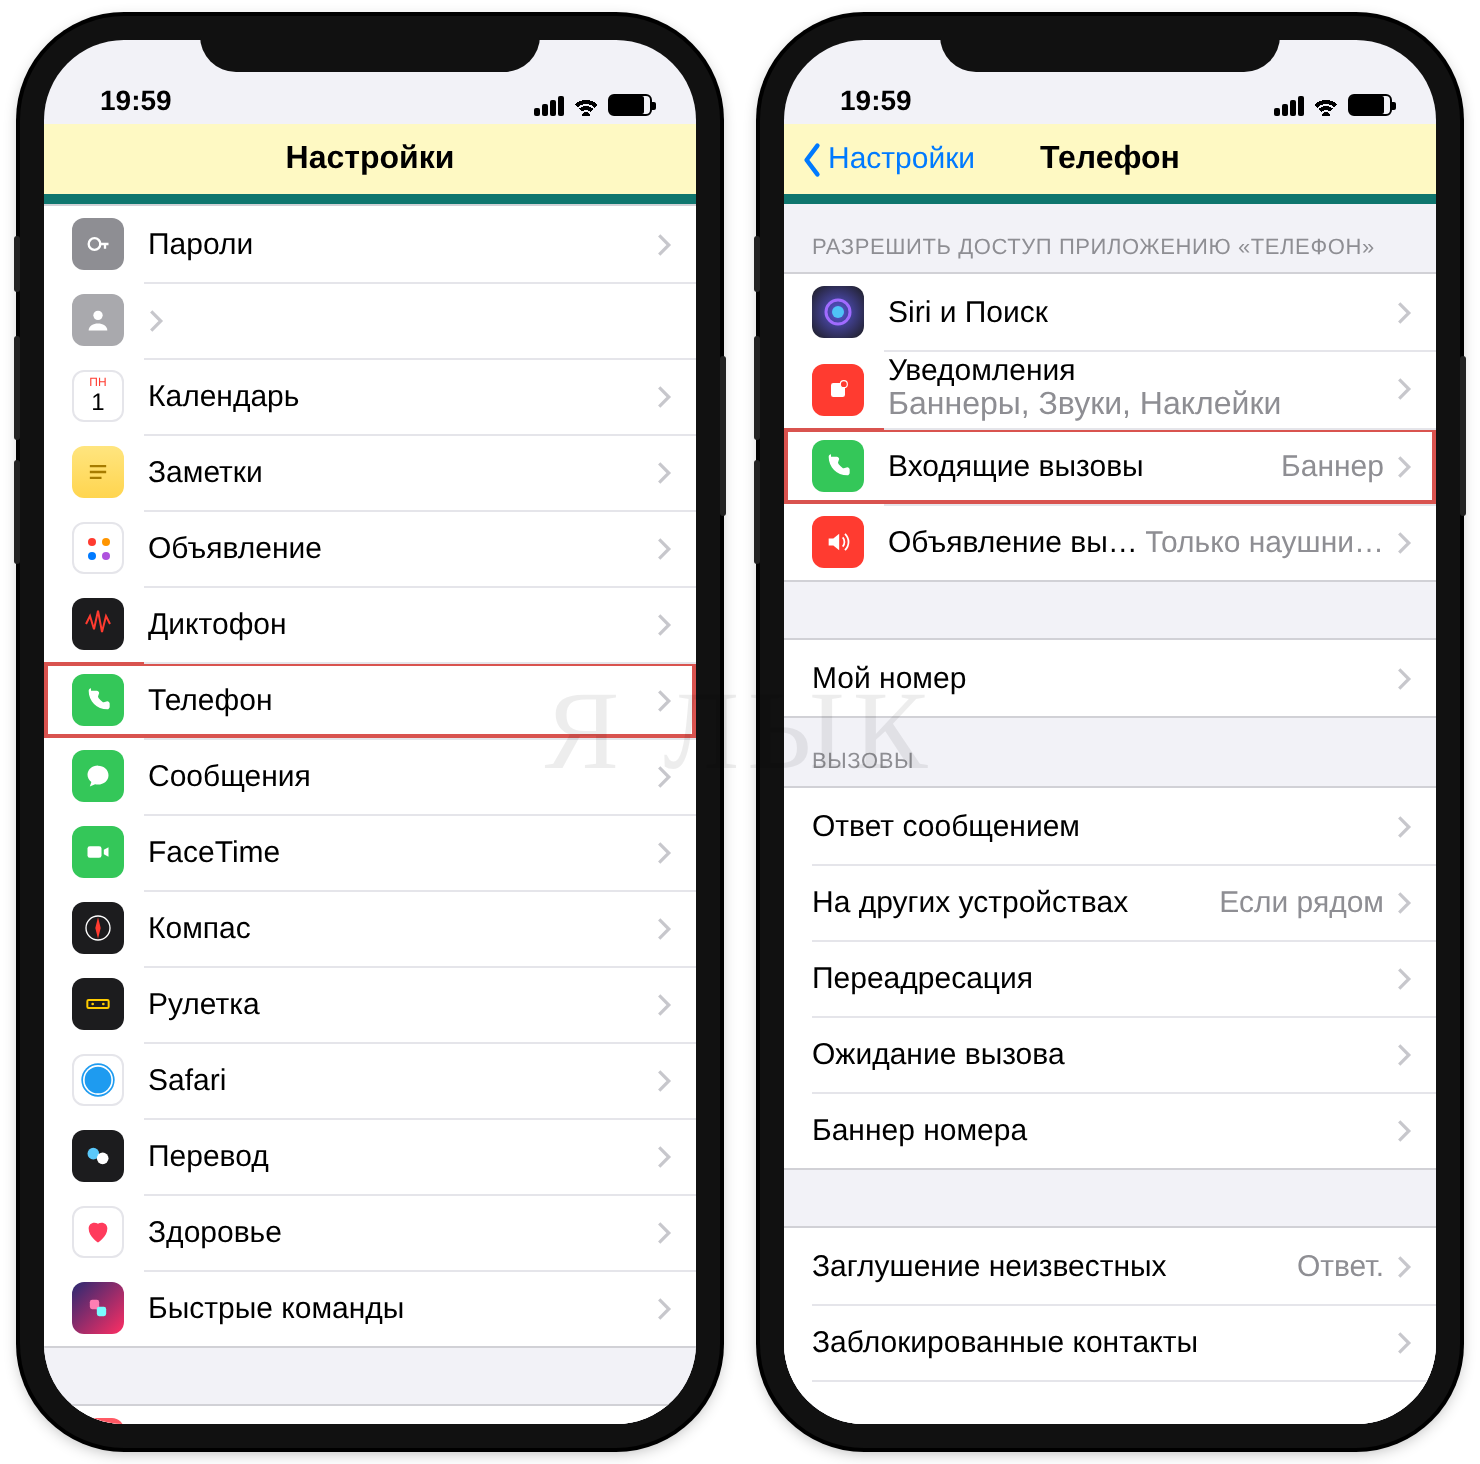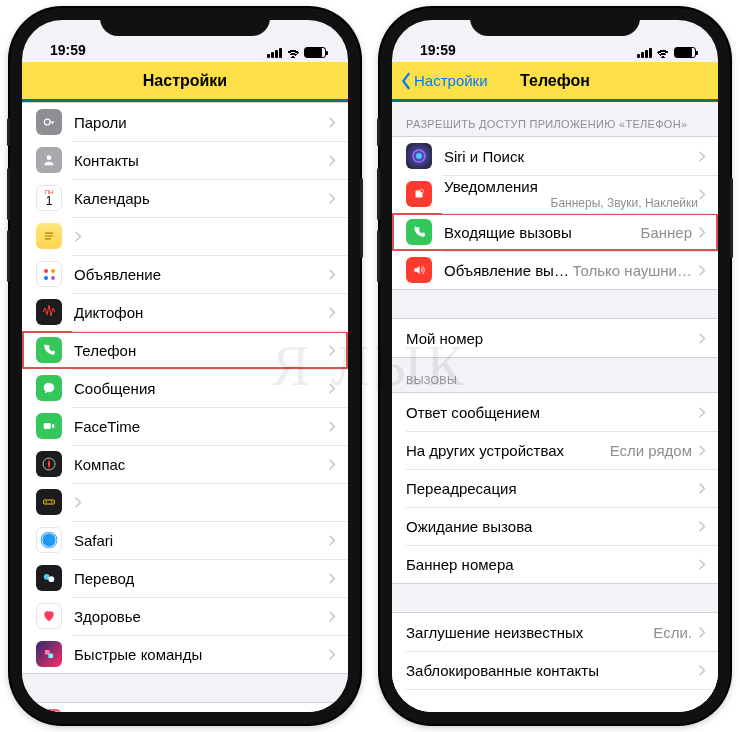--- a/index.html
+++ b/index.html
@@ -95,22 +95,22 @@
     border-radius: 0 1px 1px 0;
   }
   .battery i {
     display: block;
     width: 85%; height: 100%;
     background: #000;
     border-radius: 1px;
   }
   .nav-bar {
     height: 40px;
-    background: #fde047;
-    border-bottom: 3px solid #0f766e;
+    background: #fef9c3;
+    border-bottom: 5px solid #0f766e;
     display: flex;
     align-items: center;
     justify-content: center;
     position: relative;
     font-size: 16px;
     font-weight: 600;
   }
   .nav-back {
     position: absolute;
     left: 8px;
@@ -167,25 +167,25 @@
   }
   .row-label {
     flex: 1;
     font-size: 15px;
     color: #000;
     white-space: nowrap;
     overflow: hidden;
     text-overflow: ellipsis;
   }
   .row-sub {
-    font-size: 12px;
+    font-size: 16px;
     color: #8e8e93;
-    margin-top: 18px;
-  }
-  .row-col { display:flex; flex:1; min-width:0; }
+    margin-top: 0;
+  }
+  .row-col { display:flex; flex-direction:column; flex:1; min-width:0; }
   .row-value {
     font-size: 15px;
     color: #8e8e93;
     margin-right: 6px;
     max-width: 130px;
     white-space: nowrap;
     overflow: hidden;
     text-overflow: ellipsis;
   }
   .chev {
@@ -284,21 +284,20 @@
                 <path d="M2 2l6 6-6 6"></path>
               </svg>
             </div>
             <div class="row">
               <div class="icon ic-contacts">
                 <svg width="14" height="14" viewBox="0 0 24 24" fill="#fff">
                   <circle cx="12" cy="8" r="4"></circle>
                   <path d="M4 21c0-4 4-6 8-6s8 2 8 6z"></path>
                 </svg>
               </div>
-              <span class="row-label">Контакты</span>
               <svg class="chev" viewBox="0 0 10 16">
                 <path d="M2 2l6 6-6 6"></path>
               </svg>
             </div>
             <div class="row">
               <div class="icon ic-calendar">
                 <div style="font-size:7px;line-height:1;text-align:center">
                   <div style="color:#ff3b30;font-size:6px">ПН</div>
                   <div style="color:#000;font-size:12px;font-weight:300">1</div>
                 </div>
@@ -307,20 +306,21 @@
               <svg class="chev" viewBox="0 0 10 16">
                 <path d="M2 2l6 6-6 6"></path>
               </svg>
             </div>
             <div class="row">
               <div class="icon ic-notes">
                 <svg width="14" height="14" viewBox="0 0 24 24">
                   <path d="M5 7h14M5 12h14M5 17h10" stroke="#a67c00" stroke-width="2"></path>
                 </svg>
               </div>
+              <span class="row-label">Заметки</span>
               <svg class="chev" viewBox="0 0 10 16">
                 <path d="M2 2l6 6-6 6"></path>
               </svg>
             </div>
             <div class="row">
               <div class="icon ic-reminders">
                 <div class="reminders-dots">
                   <span></span>
                   <span></span>
                   <span></span>
@@ -390,20 +390,21 @@
               </svg>
             </div>
             <div class="row">
               <div class="icon ic-measure">
                 <svg width="16" height="16" viewBox="0 0 24 24">
                   <rect x="4" y="9" width="16" height="6" rx="1" fill="none" stroke="#ffcc00" stroke-width="1.5"></rect>
                   <circle cx="8" cy="12" r="1" fill="#ffcc00"></circle>
                   <circle cx="16" cy="12" r="1" fill="#ffcc00"></circle>
                 </svg>
               </div>
+              <span class="row-label">Рулетка</span>
               <svg class="chev" viewBox="0 0 10 16">
                 <path d="M2 2l6 6-6 6"></path>
               </svg>
             </div>
             <div class="row">
               <div class="icon ic-safari">
                 <svg width="20" height="20" viewBox="0 0 24 24">
                   <circle cx="12" cy="12" r="10" fill="#1e9bf0"></circle>
                   <circle cx="12" cy="12" r="9" fill="#fff"></circle>
                   <circle cx="12" cy="12" r="8" fill="#1e9bf0"></circle>
@@ -588,21 +589,21 @@
               <span class="row-label">Баннер номера</span>
               <svg class="chev" viewBox="0 0 10 16">
                 <path d="M2 2l6 6-6 6"></path>
               </svg>
             </div>
           </div>
         <div class="spacer"></div>
         <div class="list list-top list-bot no-icons" id="right-list-4">
             <div class="row no-icon">
               <span class="row-label">Заглушение неизвестных</span>
-              <span class="row-value">Если.</span>
+              <span class="row-value">Ответ.</span>
               <svg class="chev" viewBox="0 0 10 16">
                 <path d="M2 2l6 6-6 6"></path>
               </svg>
             </div>
             <div class="row no-icon">
               <span class="row-label">Заблокированные контакты</span>
               <svg class="chev" viewBox="0 0 10 16">
                 <path d="M2 2l6 6-6 6"></path>
               </svg>
             </div>

